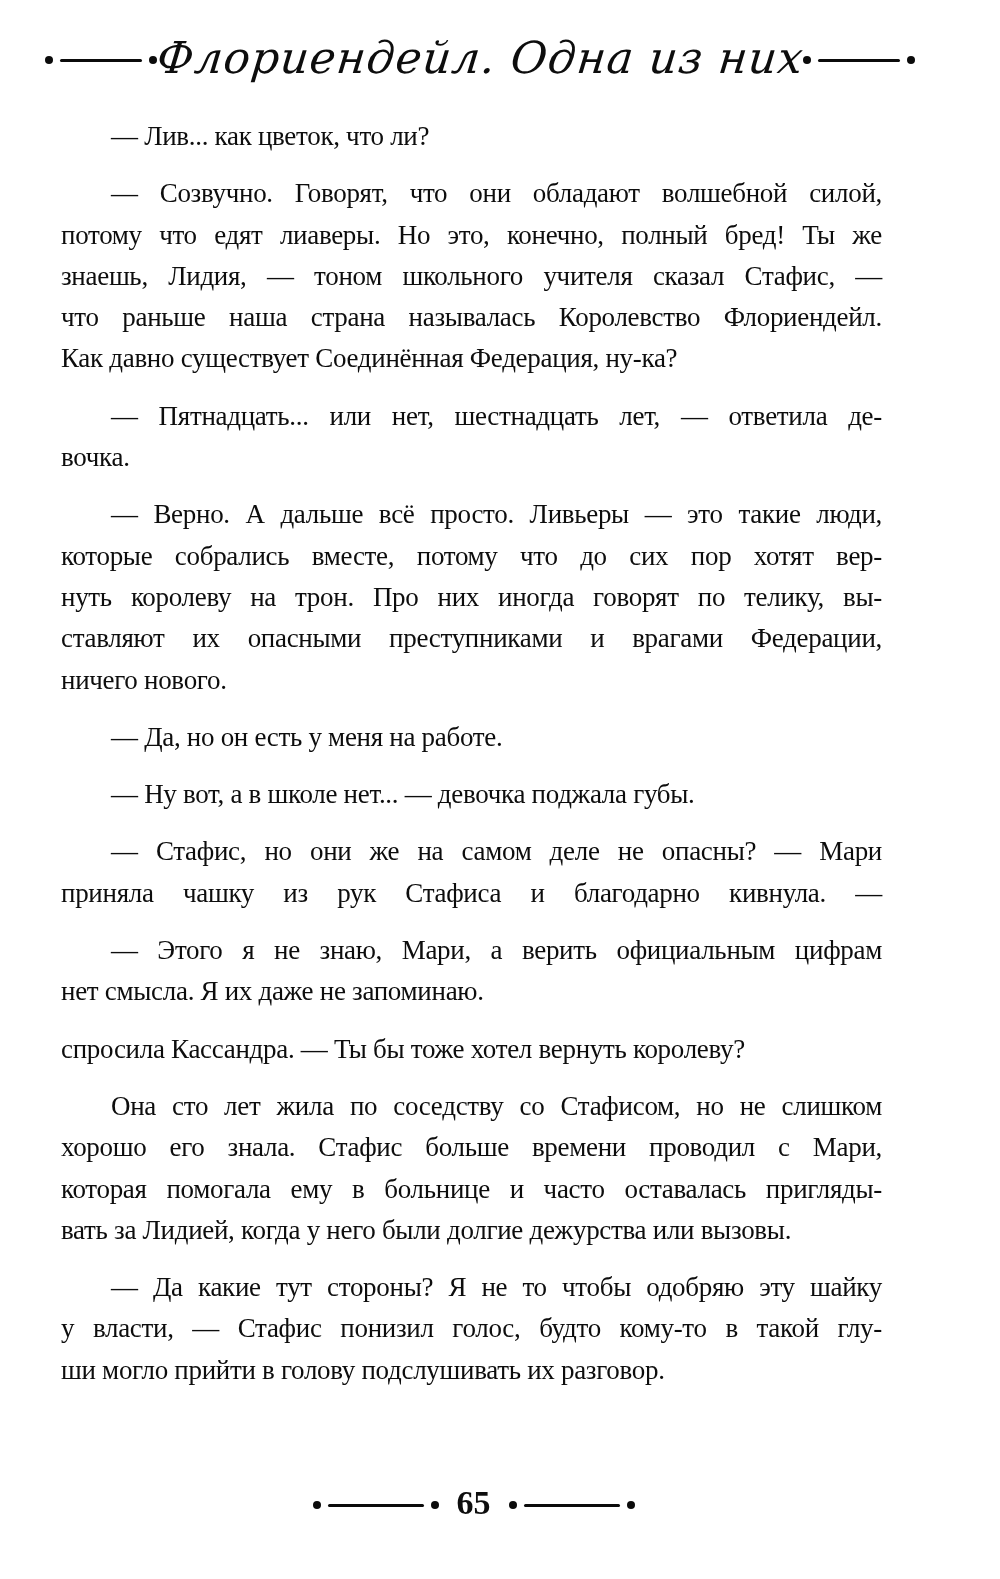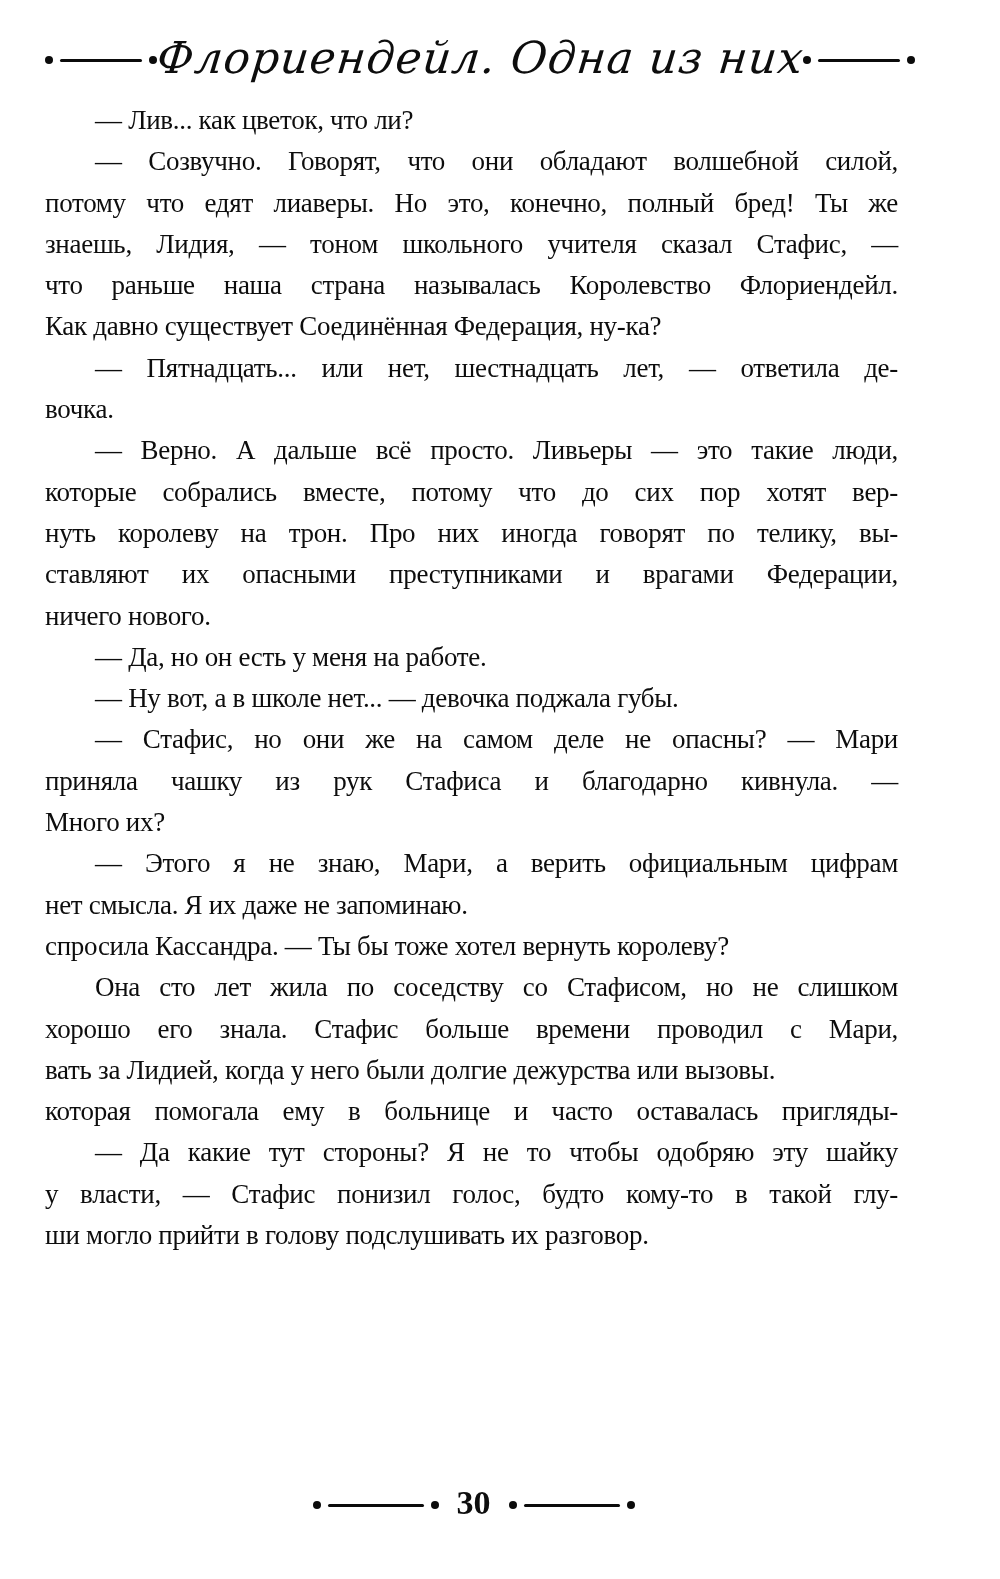--- a/index.html
+++ b/index.html
@@ -56,21 +56,21 @@
     padding-bottom: 6px;
   }
 
   
   .body-text {
     position: absolute;
     top: 100px;
     left: 45px;
     width: 853px;
   }
-  .para { margin: 0; }
+  .para { margin: 16px; }
   .line {
     font-size: 27px;
     line-height: 41.3px;
     letter-spacing: -0.3px;
     text-align: justify;
     text-align-last: justify;
     white-space: normal;
   }
   .line.first { text-indent: 50px; }
   .line.last  { text-align-last: left; }
@@ -137,49 +137,48 @@
       </div>
       <div class="para">
         <div class="line first last">— Да, но он есть у меня на работе.</div>
       </div>
       <div class="para">
         <div class="line first last">— Ну вот, а в школе нет... — девочка поджала губы.</div>
       </div>
       <div class="para">
         <div class="line first">— Стафис, но они же на самом деле не опасны? — Мари</div>
         <div class="line">приняла чашку из рук Стафиса и благодарно кивнула. —</div>
-        <div class="line last">Много их?</div>
       </div>
       <div class="para">
         <div class="line first">— Этого я не знаю, Мари, а верить официальным цифрам</div>
         <div class="line last">нет смысла. Я их даже не запоминаю.</div>
       </div>
       <div class="para">
         <div class="line last">спросила Кассандра. — Ты бы тоже хотел вернуть королеву?</div>
       </div>
       <div class="para">
         <div class="line first">Она сто лет жила по соседству со Стафисом, но не слишком</div>
         <div class="line">хорошо его знала. Стафис больше времени проводил с Мари,</div>
+        <div class="line">которая помогала ему в больнице и часто оставалась пригляды-</div>
         <div class="line last">вать за Лидией, когда у него были долгие дежурства или вызовы.</div>
-        <div class="line">которая помогала ему в больнице и часто оставалась пригляды-</div>
       </div>
       <div class="para">
         <div class="line first">— Да какие тут стороны? Я не то чтобы одобряю эту шайку</div>
         <div class="line">у власти, — Стафис понизил голос, будто кому-то в такой глу-</div>
         <div class="line last">ши могло прийти в голову подслушивать их разговор.</div>
       </div>
     </div>
 
   <div class="footer">
     <div class="ornament">
       <span class="dot"></span>
       <span class="rule"></span>
       <span class="dot"></span>
     </div>
-    <div class="page-number">30</div>
+    <div class="page-number">65</div>
     <div class="ornament">
       <span class="dot"></span>
       <span class="rule"></span>
       <span class="dot"></span>
     </div>
   </div>
 
 </div>
 
 </body></html>

